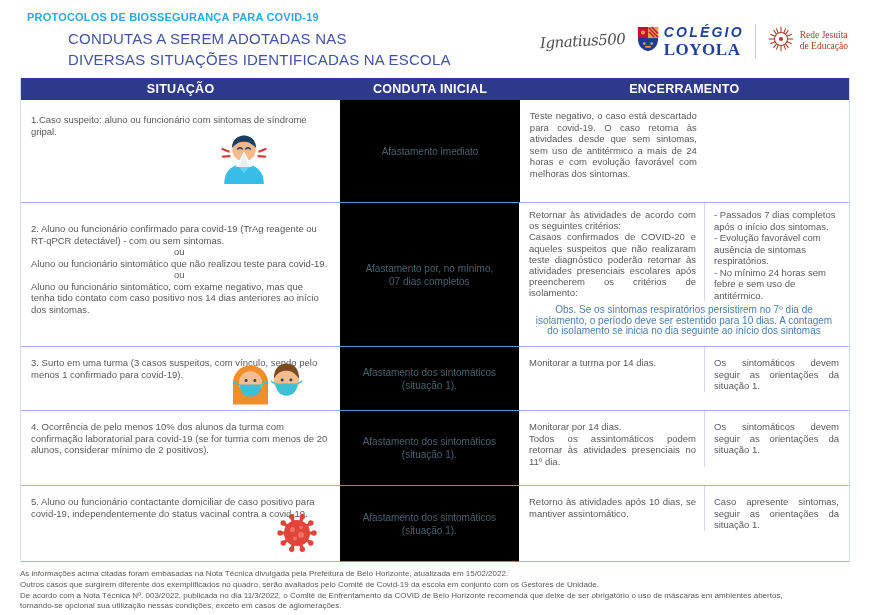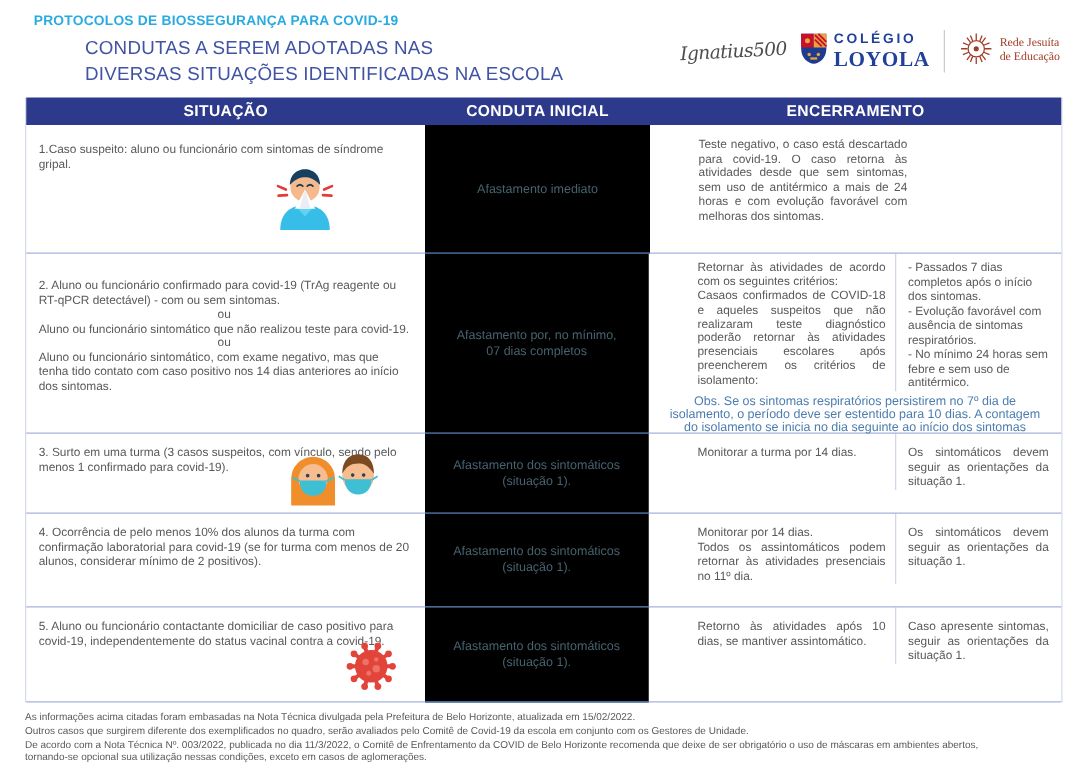--- a/index.html
+++ b/index.html
@@ -7,38 +7,38 @@
   .page { position:relative; width:870px; height:615px; background:#ffffff; overflow:hidden; }
 
   
   .eyebrow { position:absolute; left:27px; top:11px; font-size:11px; font-weight:bold; color:#29ABE2; letter-spacing:0.2px; }
   .doc-title { position:absolute; left:26px; top:28px; font-size:15px; line-height:21px; color:#4053A4; font-weight:normal; letter-spacing:0.2px;margin-left:42px; }
 
   .logos { position:absolute; right:22px; top:20px; display:flex; align-items:center; gap:11px; height:42px; }
   .ignatius { font-family:"DejaVu Serif", serif; font-style:italic; font-size:15px; color:#4D4D4F; transform:rotate(-3deg); letter-spacing:-0.5px; white-space:nowrap; }
   .loyola { display:flex; align-items:center; gap:5px; }
   .loyola-text { display:flex; flex-direction:column; line-height:1; }
-  .loyola-small { font-size:11px; letter-spacing:2.2px; color:#21409A; font-weight:bold; margin-bottom:2px; }
+  .loyola-small { font-size:14px; letter-spacing:2.2px; color:#21409A; font-weight:bold; margin-bottom:2px;font-style:italic; }
   .loyola-large { font-family:"Liberation Serif", serif; font-size:17px; font-weight:bold; color:#21409A; letter-spacing:0.5px; }
   .logo-divider { width:1px; height:34px; background:#cccccc; }
   .rede { display:flex; align-items:center; gap:5px; }
   .rede-text { font-family:"Liberation Serif", serif; font-size:9.5px; line-height:11px; color:#A23C26; }
 
   
   .ctable { position:absolute; left:20px; top:78px; width:830px; border-left:1px solid #D6DCF0; border-right:1px solid #D6DCF0; }
   .thead { display:flex; height:22px; background:#2D3A8C; color:#fff; font-weight:bold; font-size:12.5px; letter-spacing:0.3px; }
   .thead > div { display:flex; align-items:center; justify-content:center; }
   .h-sit { width:320px; } .h-con { width:180px; } .h-enc { width:330px; }
 
   .trow { display:flex; width:100%; }
   .c-sit { width:320px; position:relative; padding:10px 12px 0 10px; font-size:9.5px; line-height:11.5px; color:#58595B; border-bottom:1px solid #A6B2DE; }
   .c-con { width:180px; background:#000000; display:flex; align-items:center; justify-content:center; text-align:center;
            font-size:10px; line-height:13px; color:#46626F; padding:0 14px; white-space:pre-line; border-bottom:1px solid #5C8FD6; }
   .c-enc { width:330px; display:flex; flex-direction:column; border-bottom:1px solid #A6B2DE; }
-  .enc-cols { display:flex; flex:0 0 auto;padding-left:29px; }
+  .enc-cols { display:flex; flex:0 0 auto; }
   .enc-left  { width:185px; padding:10px 8px 0 10px; font-size:9.5px; line-height:11.5px; color:#58595B; text-align:justify; white-space:pre-line; }
   .enc-right { width:145px; padding:10px 10px 0 9px; font-size:9.5px; line-height:11.5px; color:#58595B; white-space:pre-line; border-left:1px solid rgba(150,165,215,0.45); }
   .enc-obs { padding:4px 10px 0 10px; font-size:10px; line-height:10.5px; color:#4C7DB0;text-align:center; }
 
   .r1 { height:103px; } .r2 { height:144px; } .r3 { height:64px; } .r4 { height:75px; } .r5 { height:76px; }
   .r1 .c-sit { padding-top:14px; }
   .r2 .c-sit { padding-top:20px; }
   .r2 .enc-left { padding-top:6px; line-height:11.2px; }
   .r2 .enc-right { padding-top:6px; }
   .just { text-align:justify; }
@@ -165,21 +165,21 @@
         <div class="ou-sep">ou</div>
         <div>Aluno ou funcionário sintomático que não realizou teste para covid-19.</div>
         <div class="ou-sep">ou</div>
         <div>Aluno ou funcionário sintomático, com exame negativo, mas que tenha tido contato com caso positivo nos 14 dias anteriores ao início dos sintomas.</div>
       </div>
       <div class="c-con">Afastamento por, no mínimo,
 07 dias completos</div>
       <div class="c-enc">
         <div class="enc-cols">
           <div class="enc-left just">Retornar às atividades de acordo com os seguintes critérios:
-Casaos confirmados de COVID-18 e aqueles suspeitos que não realizaram teste diagnóstico poderão retornar às atividades presenciais escolares após preencherem os critérios de isolamento:</div>
+Casaos confirmados de COVID-20 e aqueles suspeitos que não realizaram teste diagnóstico poderão retornar às atividades presenciais escolares após preencherem os critérios de isolamento:</div>
           <div class="enc-right">- Passados 7 dias completos após o início dos sintomas.
 - Evolução favorável com ausência de sintomas respiratórios.
 - No mínimo 24 horas sem febre e sem uso de antitérmico.</div>
         </div>
         <div class="enc-obs">Obs. Se os sintomas respiratórios persistirem no 7º dia de isolamento, o período deve ser estentido para 10 dias. A contagem do isolamento se inicia no dia seguinte ao início dos sintomas</div>
       </div>
     </div>
 
     <div class="trow r3">
       <div class="c-sit">

